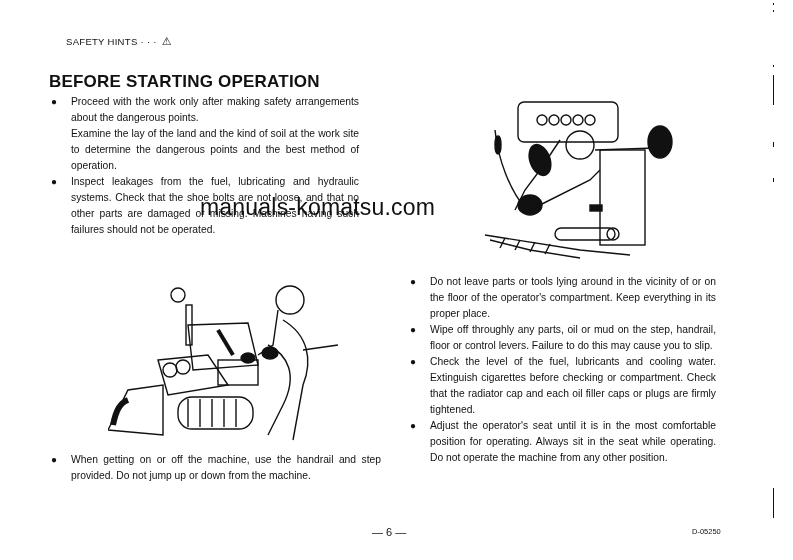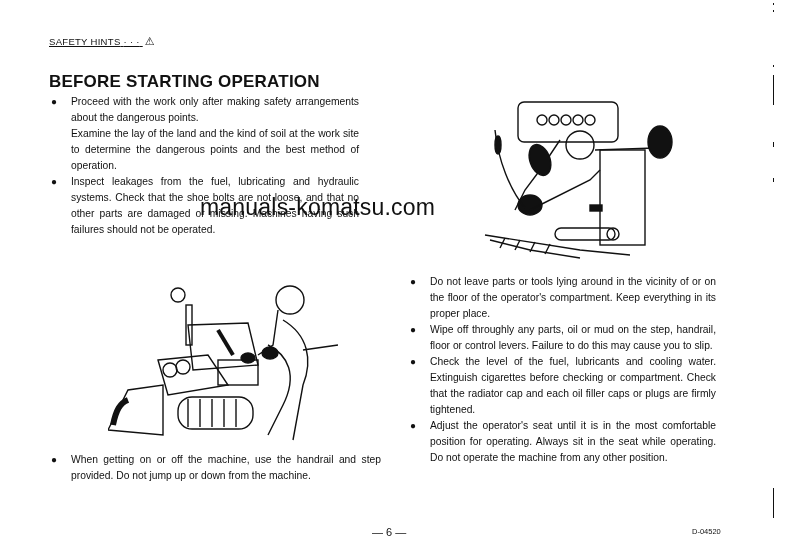--- a/index.html
+++ b/index.html
@@ -1,18 +1,18 @@
 <!DOCTYPE html>
 <html><head>
 <meta charset="utf-8">
 <style>
   html, body { margin:0; padding:0; background:#ffffff; }
   body { width:793px; height:560px; position:relative; overflow:hidden;
          font-family:"Liberation Sans", sans-serif; color:#111; }
-  .header { position:absolute; left:49px; top:35px; font-size:9.5px; letter-spacing:0.3px;text-decoration:underline; }
+  .header { position:absolute; left:66px; top:35px; font-size:9.5px; letter-spacing:0.3px; }
   .header .warn { display:inline-block; margin-left:2px; font-size:11px; }
   .section-title { position:absolute; left:49px; top:72px; font-size:17px; font-weight:bold; letter-spacing:0.2px; }
   .col { position:absolute; font-size:10.3px; line-height:16px; }
   .col-left { left:49px; top:94px; width:310px; }
   .col-right { left:408px; top:274px; width:308px; }
   .item { position:relative; padding-left:22px; text-align:justify; }
   .item .bullet { position:absolute; left:2px; top:0; font-size:10px; }
   .item p { margin:0; }
   .item-bottom { position:absolute; left:49px; top:452px; width:310px; font-size:10.3px; line-height:16px; }
   .watermark { position:absolute; left:200px; top:194px; font-size:23px; color:#111;
@@ -125,21 +125,21 @@
     <p>Adjust the operator's seat until it is in the most comfortable position for operating. Always sit in the seat while operating. Do not operate the machine from any other position.</p>
   </div>
 </div>
 
 <div class="item item-bottom">
   <span class="bullet">●</span>
   <p>When getting on or off the machine, use the handrail and step provided. Do not jump up or down from the machine.</p>
 </div>
 
 <div class="page-num">— 6 —</div>
-<div class="doc-code">D-04520</div>
+<div class="doc-code">D-05250</div>
 
 <div class="edge-marks">
   <span style="top:3px;height:2px;"></span>
   <span style="top:10px;height:2px;"></span>
   <span style="top:65px;height:2px;"></span>
   <span style="top:75px;height:30px;"></span>
   <span style="top:142px;height:5px;"></span>
   <span style="top:178px;height:4px;"></span>
   <span style="top:488px;height:30px;"></span>
 </div>

